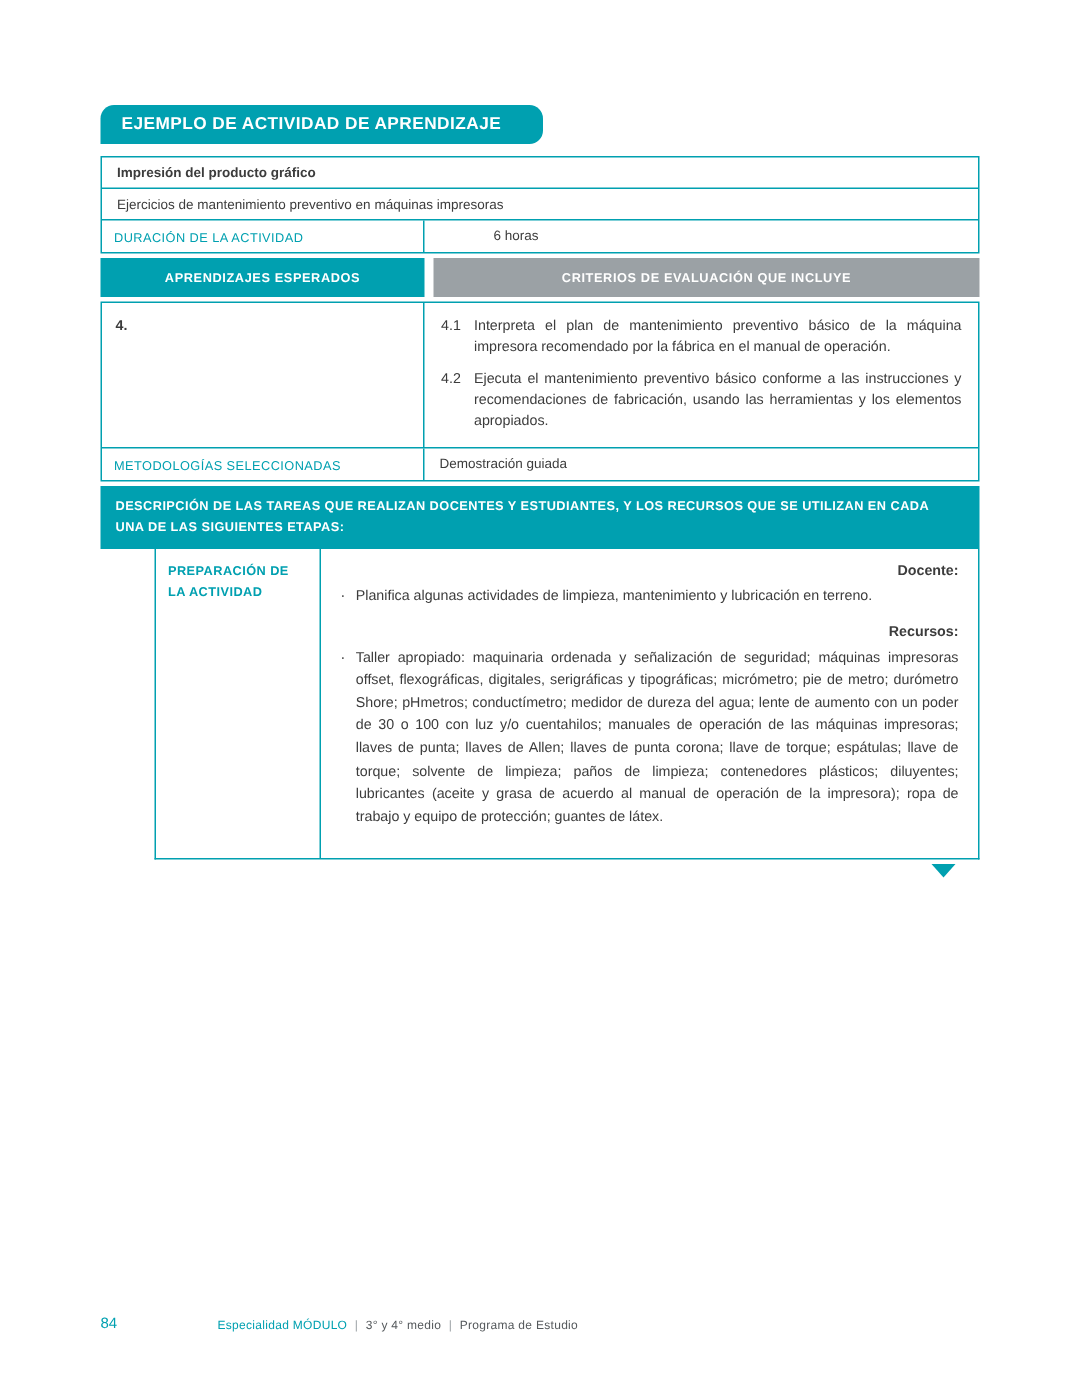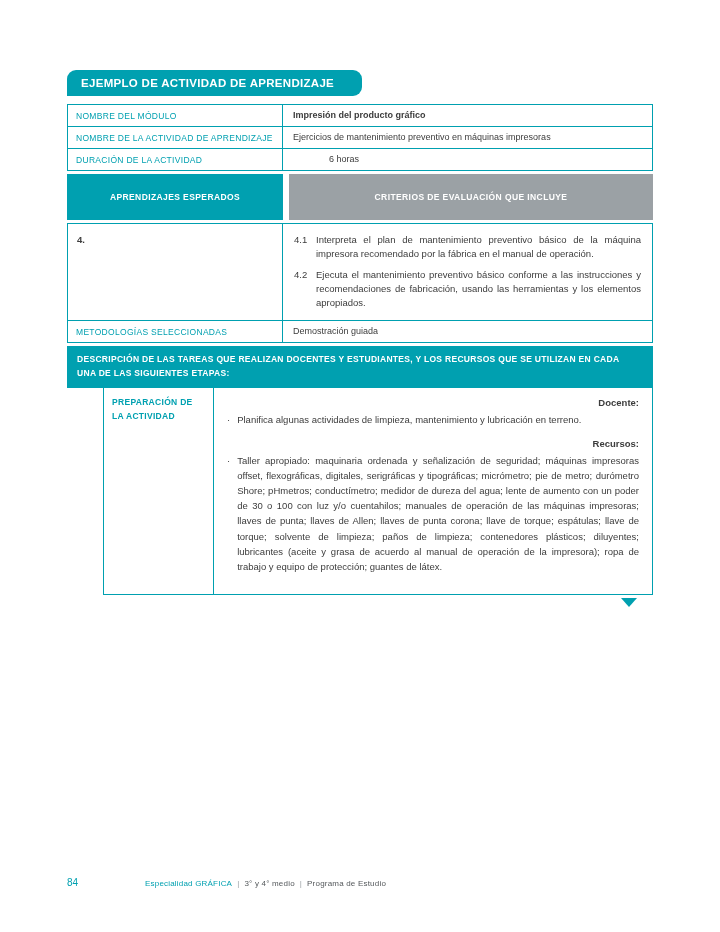--- a/index.html
+++ b/index.html
@@ -35,21 +35,21 @@
     color: #00a0b0;
     font-size: 8.5px;
     letter-spacing: .3px;
   }
   .info-value { flex: 1; padding: 5px 10px; font-size: 9px; color: #3c3c3c; }
   .bold { font-weight: bold; }
 
   .col-headers { display: flex; gap: 6px; margin-top: 3px; }
   .col-header {
     color: #fff; font-weight: bold; font-size: 8.5px;
-    text-align: center; padding: 18px 4px; letter-spacing: .4px;
+    text-align: center; padding: 8px 4px; letter-spacing: .4px;
   }
   .col-header.teal { width: 216px; flex: 0 0 216px; background: #00a0b0; }
   .col-header.gray { flex: 1; background: #9ba1a5; }
 
   .main-table { border: 1px solid #00a0b0; margin-top: 3px; }
   .main-row { display: flex; border-bottom: 1px solid #00a0b0; }
   .main-row:last-child { border-bottom: none; }
   .ae-cell {
     width: 215px; flex: 0 0 215px;
     border-right: 1px solid #00a0b0;
@@ -114,25 +114,23 @@
 </head>
 <body>
 
 <div class="page">
   <div class="doc">
 
     <div class="tab">EJEMPLO DE ACTIVIDAD DE APRENDIZAJE</div>
 
     <div class="info-table">
       <div class="info-row">
-        <div class="info-label">NOMBRE DEL MÓDULO</div>
         <div class="info-value bold">Impresión del producto gráfico</div>
       </div>
       <div class="info-row">
-        <div class="info-label">NOMBRE DE LA ACTIVIDAD DE APRENDIZAJE</div>
         <div class="info-value">Ejercicios de mantenimiento preventivo en máquinas impresoras</div>
       </div>
       <div class="info-row">
         <div class="info-label">DURACIÓN DE LA ACTIVIDAD</div>
         <div class="info-value">6 horas</div>
       </div>
     </div>
 
     <div class="col-headers">
       <div class="col-header teal">APRENDIZAJES ESPERADOS</div>
@@ -178,16 +176,16 @@
         </div>
       </div>
     </div>
 
     <div class="triangle"></div>
   </div>
 
   <div class="footer">
     <span class="page-num">84</span>
     <span class="footer-crumbs">
-      <span class="teal-text">Especialidad GRÁFICA</span><span class="sep">|</span><span>3° y 4° medio</span><span class="sep">|</span><span>Programa de Estudio</span>
+      <span class="teal-text">Especialidad MÓDULO</span><span class="sep">|</span><span>3° y 4° medio</span><span class="sep">|</span><span>Programa de Estudio</span>
     </span>
   </div>
 </div>
 
 </body></html>

